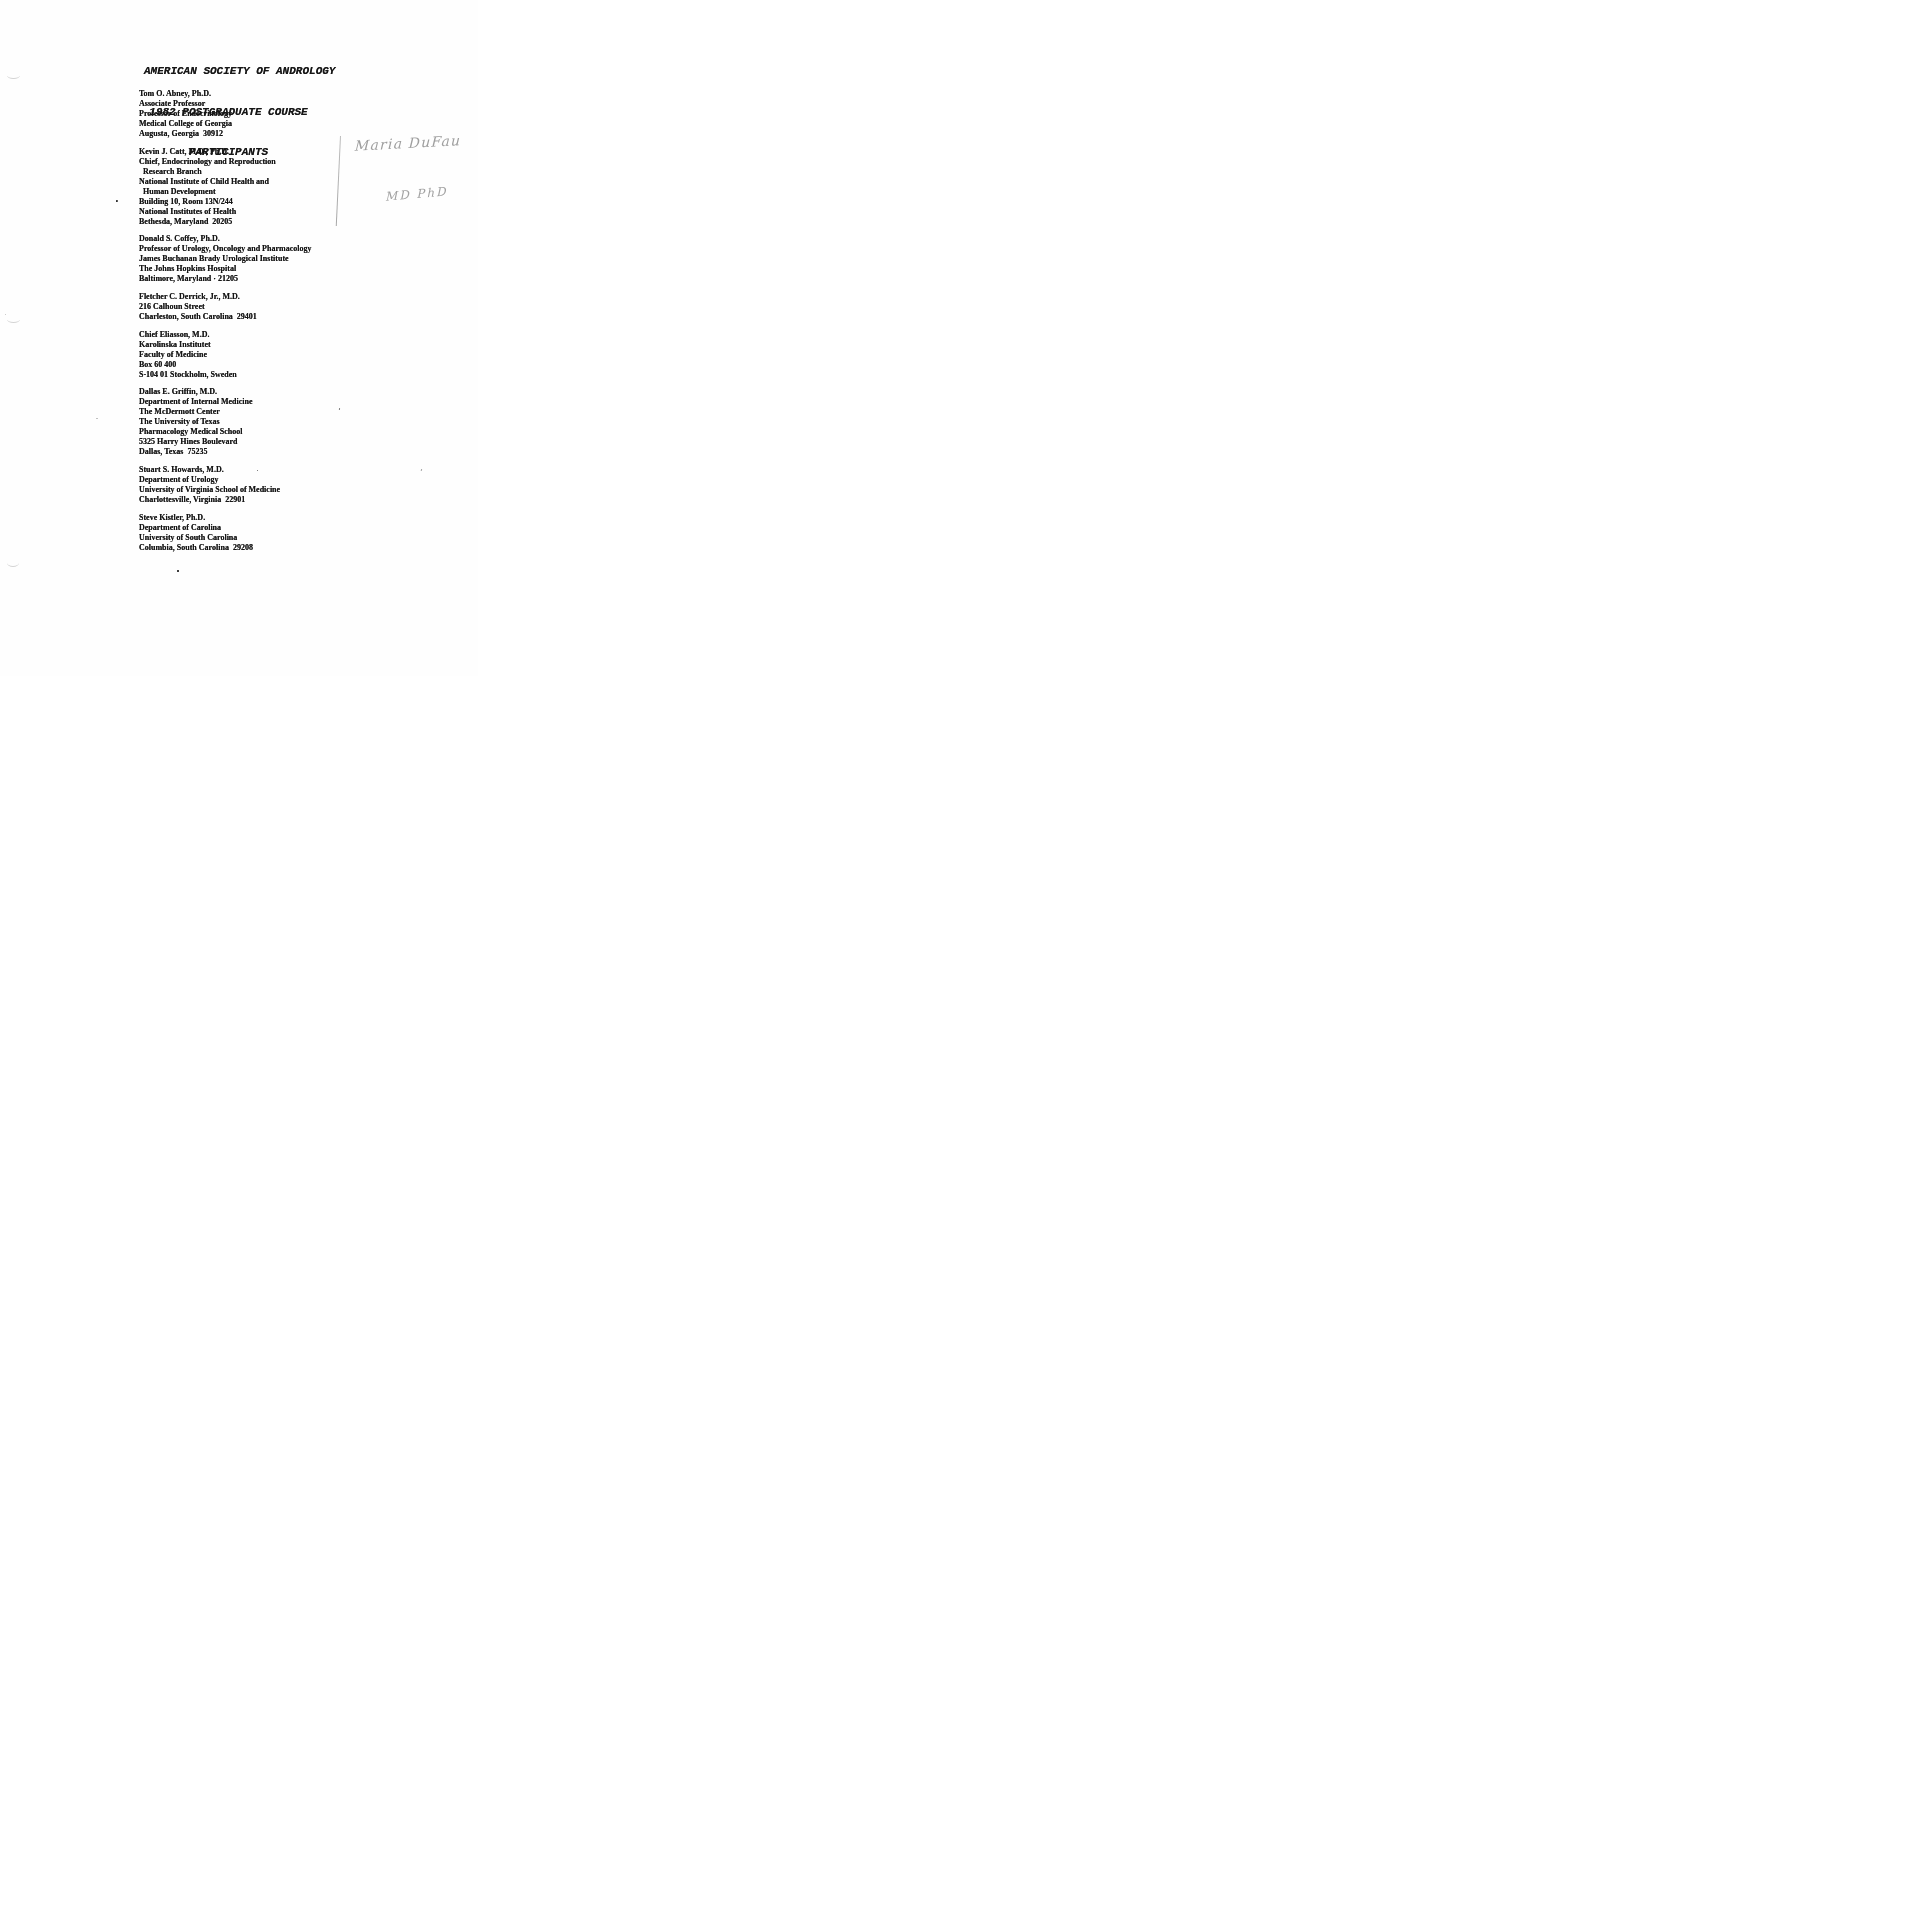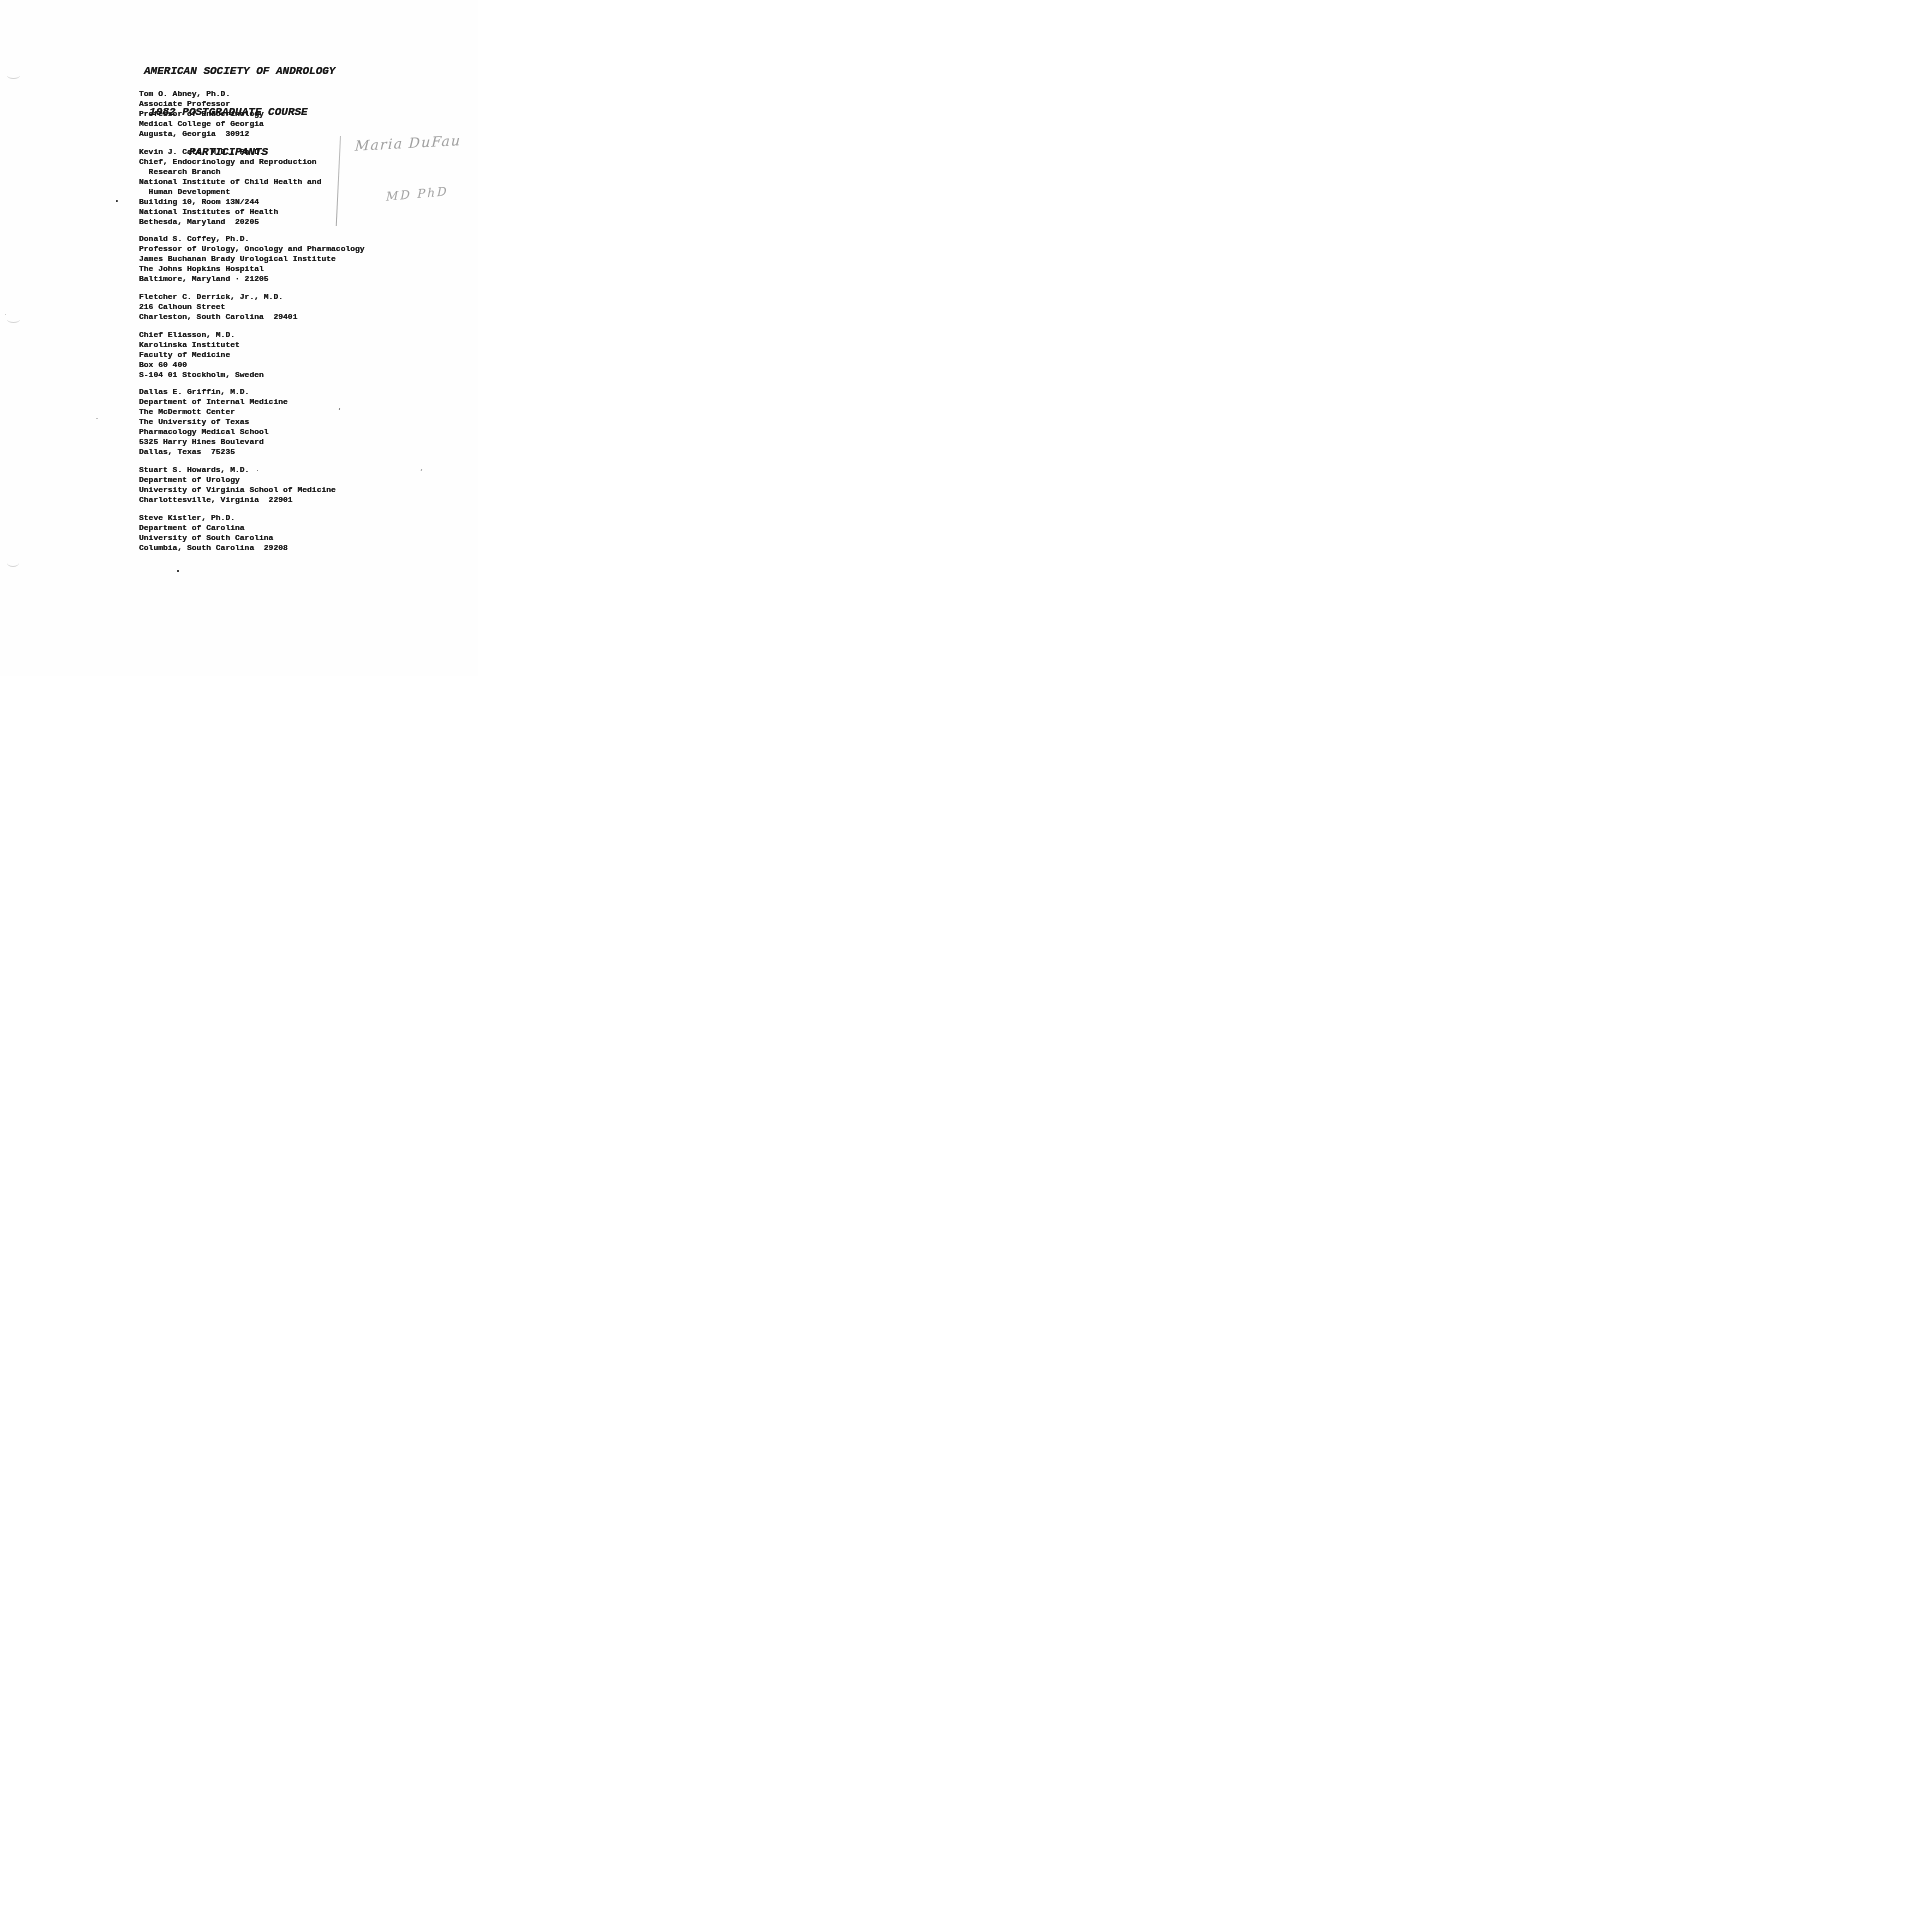--- a/index.html
+++ b/index.html
@@ -28,21 +28,21 @@
   .entries {
     position: absolute;
     left: 139px;
     top: 89px;
     font-size: 8px;
     line-height: 10px;
     font-weight: 700;
     color: #161616;
     text-shadow: 0 0 0.2px rgba(20,20,20,0.75);
   }
-  .entry { margin-bottom: 7.7px; }
+  .entry { margin-bottom: 7.7px; font-family: Liberation Serif, serif; }
   .entry .line { white-space: pre; }
   .hand1 {
     position: absolute;
     left: 355px;
     top: 135px;
     font-family: "DejaVu Serif", serif;
     font-style: italic;
     font-size: 14px;
     letter-spacing: 1.2px;
     color: #9e9e9e;

